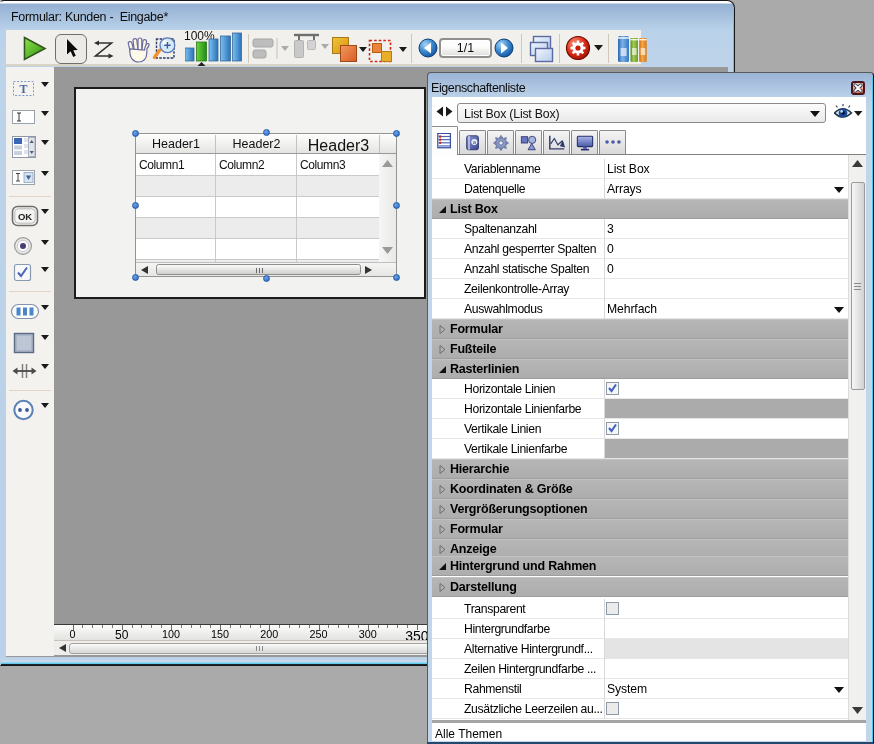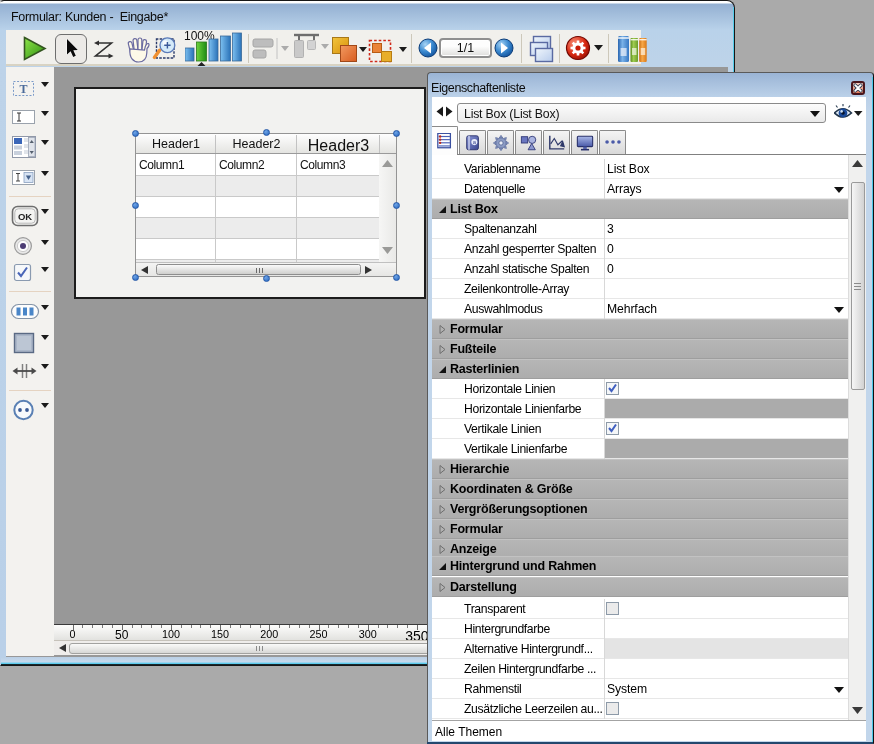--- a/index.html
+++ b/index.html
@@ -64,21 +64,21 @@
 .pbar .lab{position:absolute;left:18px;top:2px;font-size:12.5px;font-weight:bold;color:#000;letter-spacing:-0.2px;white-space:nowrap;}
 .colsep{position:absolute;left:172px;top:0px;width:1px;height:20px;background:#d8d8d8;}
 .gval{position:absolute;left:173px;top:0px;width:242.5px;height:19px;background:#ababab;}
 .cbx{position:absolute;left:174px;top:3px;width:13px;height:13px;border:1px solid #8d9aa8;background:#ebebeb;box-sizing:border-box;}
 .darr{position:absolute;width:0;height:0;border-left:5.5px solid transparent;border-right:5.5px solid transparent;border-top:6px solid #111;}
 
 
 #pw-sb{position:absolute;left:415.5px;top:58px;width:18px;height:565px;background:#f0f0ef;border-left:1px solid #dcdcdc;box-sizing:border-box;}
 #pw-thumb{position:absolute;left:2px;top:27px;width:14px;height:208px;border:1px solid #9a9a9a;border-radius:2px;
  background:linear-gradient(90deg,#f6f6f6,#d2d2d2);box-sizing:border-box;}
-#pw-bottom{position:absolute;left:0px;top:623px;width:433.5px;height:21px;background:#fff;border-top:1px solid #a3a3a3;box-sizing:border-box;}
+#pw-bottom{position:absolute;left:0px;top:623px;width:433.5px;height:21px;background:#fff;border-top:3px solid #a3a3a3;box-sizing:border-box;}
 #pw-bottom span{position:absolute;left:3px;top:4px;font-size:12px;color:#000;}
 
 
 #lbox{position:absolute;left:129px;top:66px;width:262px;height:144px;background:#fff;border:1px solid #949494;box-sizing:border-box;}
 .hnd{position:absolute;width:7px;height:7px;border-radius:50%;background:radial-gradient(circle at 35% 30%,#6fa5e6,#2766c0);border:1px solid #2257a8;box-sizing:border-box;}
 </style>
 </head>
 <body>
 <div id="desk">
 

